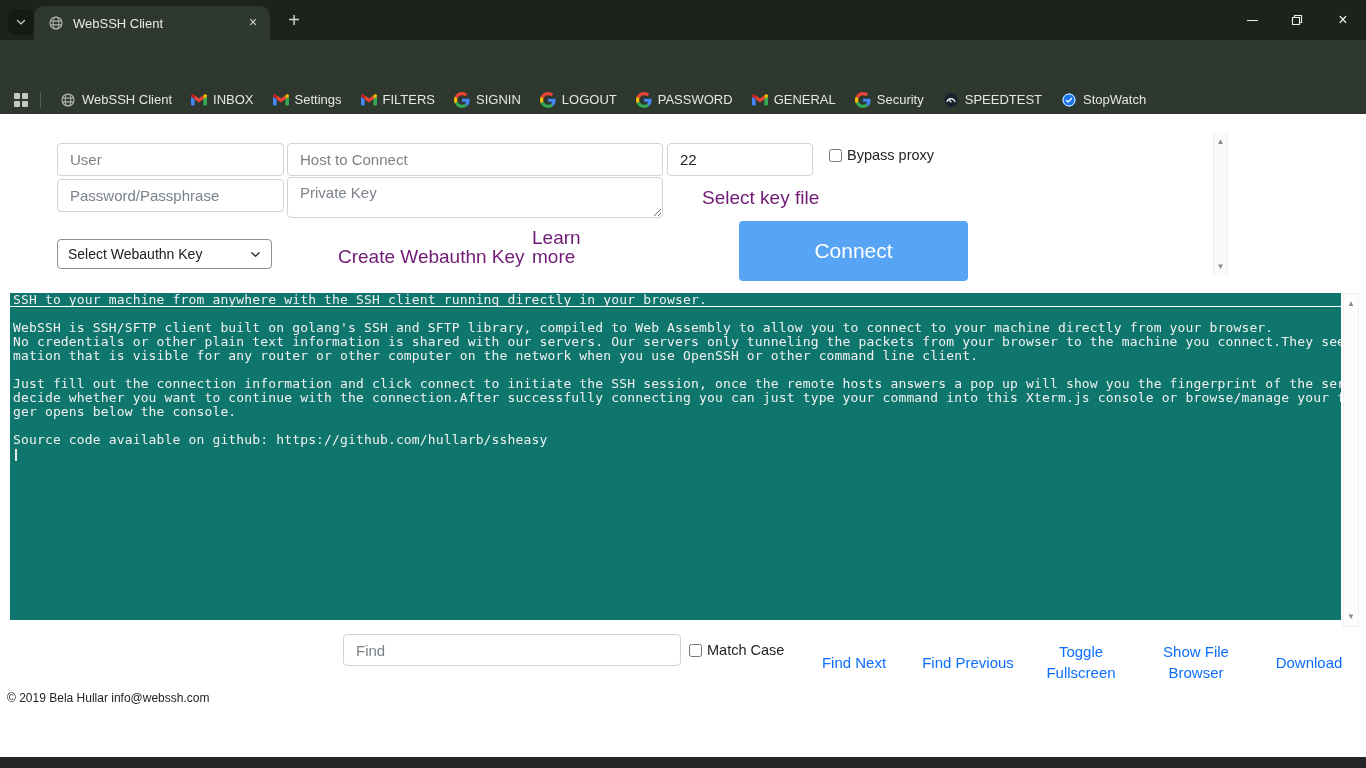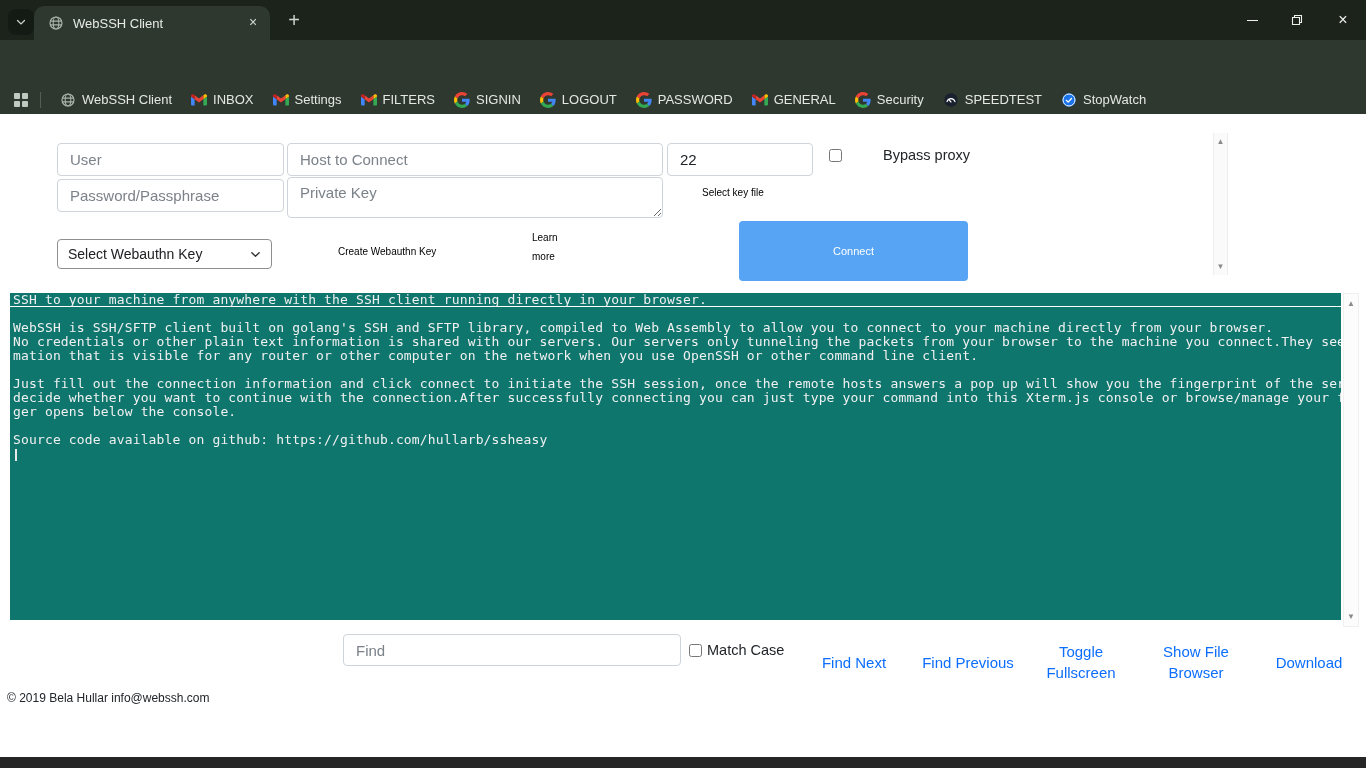--- a/index.html
+++ b/index.html
@@ -54,23 +54,23 @@
   .bm-item { display:flex; align-items:center; margin-left:19px; }
   .bm-item .bicon { width:16px; height:16px; }
   .bm-item .blabel { margin-left:6px; font-size:13px; color:#e4e7e4; white-space:nowrap; }
 
   
   #page { position:absolute; top:114px; left:0; width:1366px; height:643px; background:#fff; }
   .tinput { position:absolute; border:1px solid #ced4da; border-radius:4px; font-size:15px;
             color:#212529; padding:0 12px; font-family:"Liberation Sans", sans-serif; outline:none; }
   .tinput::placeholder { color:#7b8289; opacity:1; }
   textarea.tinput { padding-top:6px; resize:both; }
-  .blue-link { color:#000000; font-size:10px; text-decoration:none; cursor:pointer; }
+  .blue-link { color:#701a75; font-size:19px; text-decoration:none; cursor:pointer; }
   #connect-btn { position:absolute; left:739px; top:107px; width:229px; height:60px;
-                 background:#58a4f4; border:none; border-radius:4px; color:#fff; font-size:11px;
+                 background:#58a4f4; border:none; border-radius:4px; color:#fff; font-size:21px;
                  font-family:"Liberation Sans", sans-serif; cursor:pointer; }
   #webauthn-select { position:absolute; left:57px; top:125px; width:215px; height:30px;
                      border:1px solid #8f8f8f; border-radius:4px; font-size:14px; color:#202124;
                      display:flex; align-items:center; padding:0 10px; background:#fff; }
   #webauthn-select .sel-text { flex:1; }
   .cb-label { font-size:14.5px; color:#212529; }
   .vscroll { position:absolute; background:#fafafa; border-left:1px solid #ededed;
              border-right:1px solid #ededed; }
   .vscroll .arr { position:absolute; left:0; width:100%; text-align:center; font-size:8px;
                   color:#8a8a8a; }
@@ -284,21 +284,21 @@
       <span class="blabel">StopWatch</span>
     </div>
   </div>
 
   <div id="page">
 
     <input class="tinput" style="left: 57px; top: 29px; width: 227px; height: 33px;" placeholder="User">
     <input class="tinput" style="left: 287px; top: 29px; width: 376px; height: 33px;" placeholder="Host to Connect">
     <input class="tinput" style="left: 667px; top: 29px; width: 146px; height: 33px;" value="22">
     <input type="checkbox" class="abs" style="left: 829px; top: 35px;">
-    <span class="abs cb-label" style="left:847px; top:33px;margin-left:36px;">Bypass proxy</span>
+    <span class="abs cb-label" style="left:847px; top:33px;">Bypass proxy</span>
 
     <input type="password" class="tinput" style="left: 57px; top: 65px; width: 227px; height: 33px;" placeholder="Password/Passphrase">
     <textarea class="tinput" style="left: 287px; top: 63px; width: 376px; height: 41px;" placeholder="Private Key"></textarea>
     <a class="abs blue-link" style="left:702px; top:73px;">Select key file</a>
 
     <div id="webauthn-select">
       <span class="sel-text">Select Webauthn Key</span>
       <svg width="11" height="11" viewBox="0 0 24 24">
           <path d="M4 8l8 8 8-8" fill="none" stroke="#333" stroke-width="3" stroke-linecap="round" stroke-linejoin="round"></path>
         </svg>

